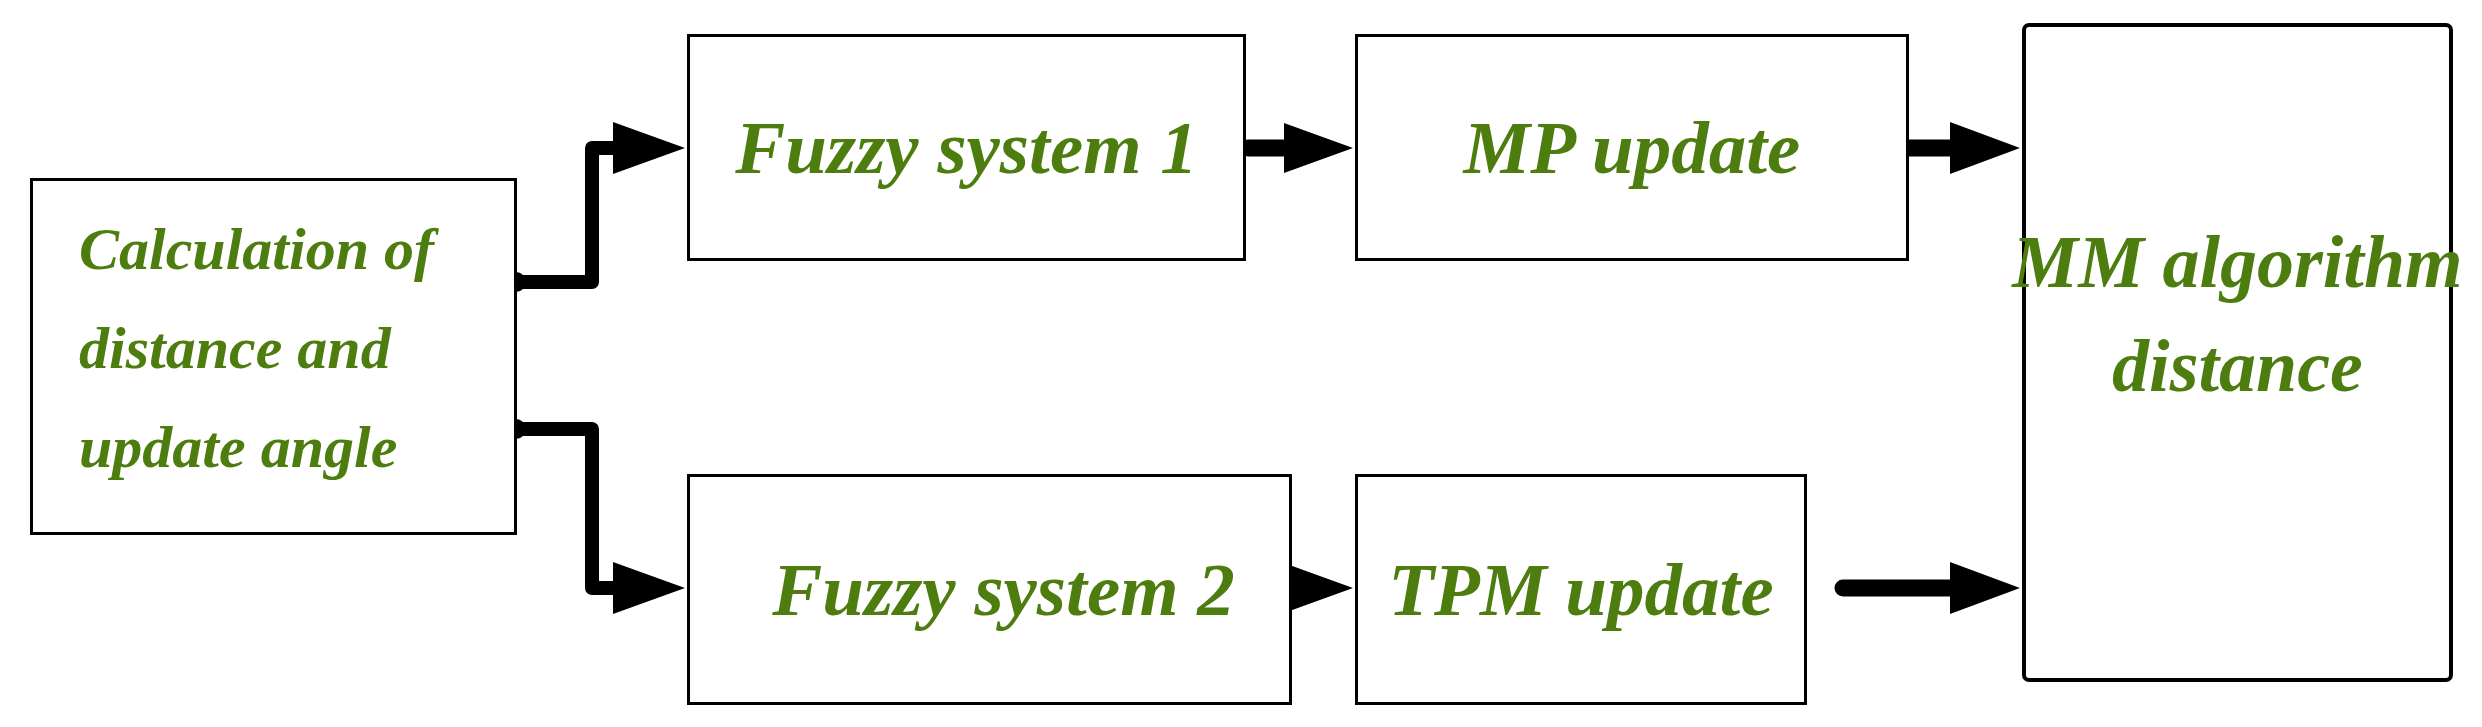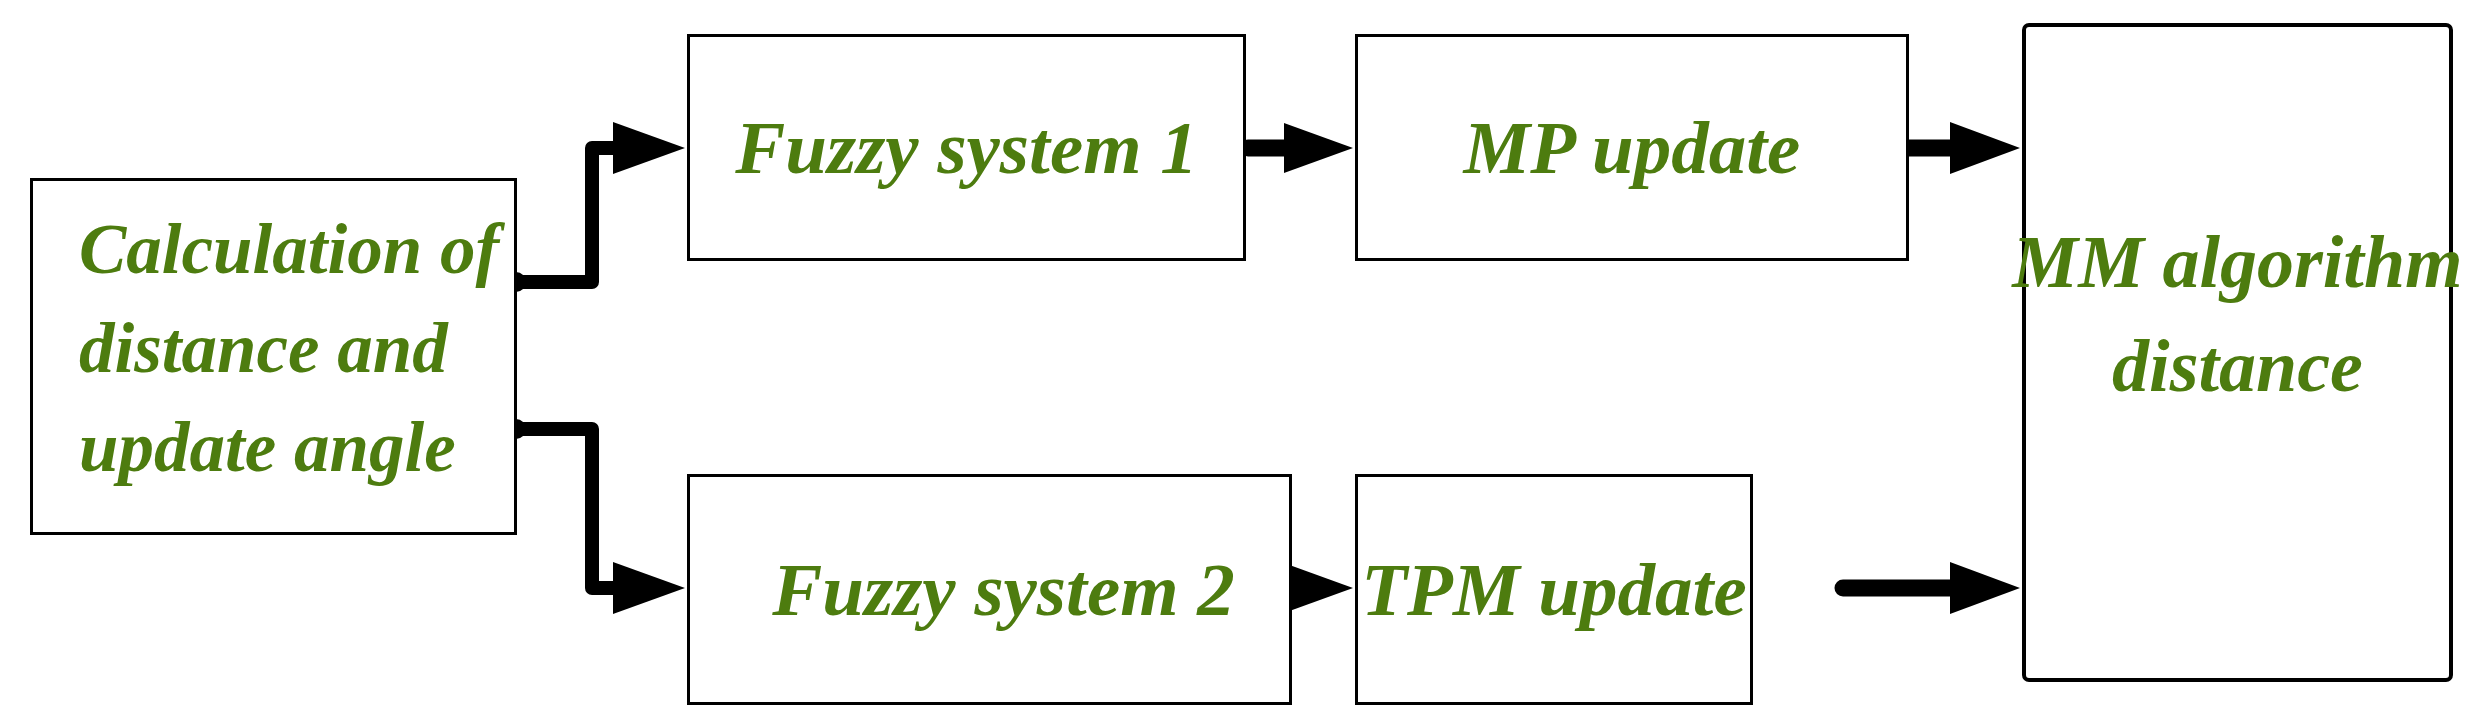--- a/index.html
+++ b/index.html
@@ -30,28 +30,28 @@
     text-align: center;
   }
   .node .line { display: block; }
 
   #node-calc {
     left: 30px; top: 178px; width: 487px; height: 357px;
     flex-direction: column;
     align-items: flex-start;
     justify-content: center;
     padding: 0 0 16px 46px;
-    font-size: 71px;
+    font-size: 60px;
     line-height: 99px;
     text-align: left;
   }
   #node-fuzzy1 { left: 687px;  top: 34px;  width: 559px; height: 227px; font-size: 75px; }
   #node-mp     { left: 1355px; top: 34px;  width: 554px; height: 227px; font-size: 75px; }
   #node-fuzzy2 { left: 687px;  top: 474px; width: 605px; height: 231px; font-size: 75px; padding-left: 28px; }
-  #node-tpm    { left: 1355px; top: 474px; width: 398px; height: 231px; font-size: 75px; }
+  #node-tpm    { left: 1355px; top: 474px; width: 452px; height: 231px; font-size: 75px; }
   #node-mm {
     left: 2022px; top: 23px; width: 431px; height: 659px;
     border-width: 4px;
     flex-direction: column;
     padding-bottom: 78px;
     font-size: 74px;
     line-height: 104px;
     border-radius: 7px;
   }
 

